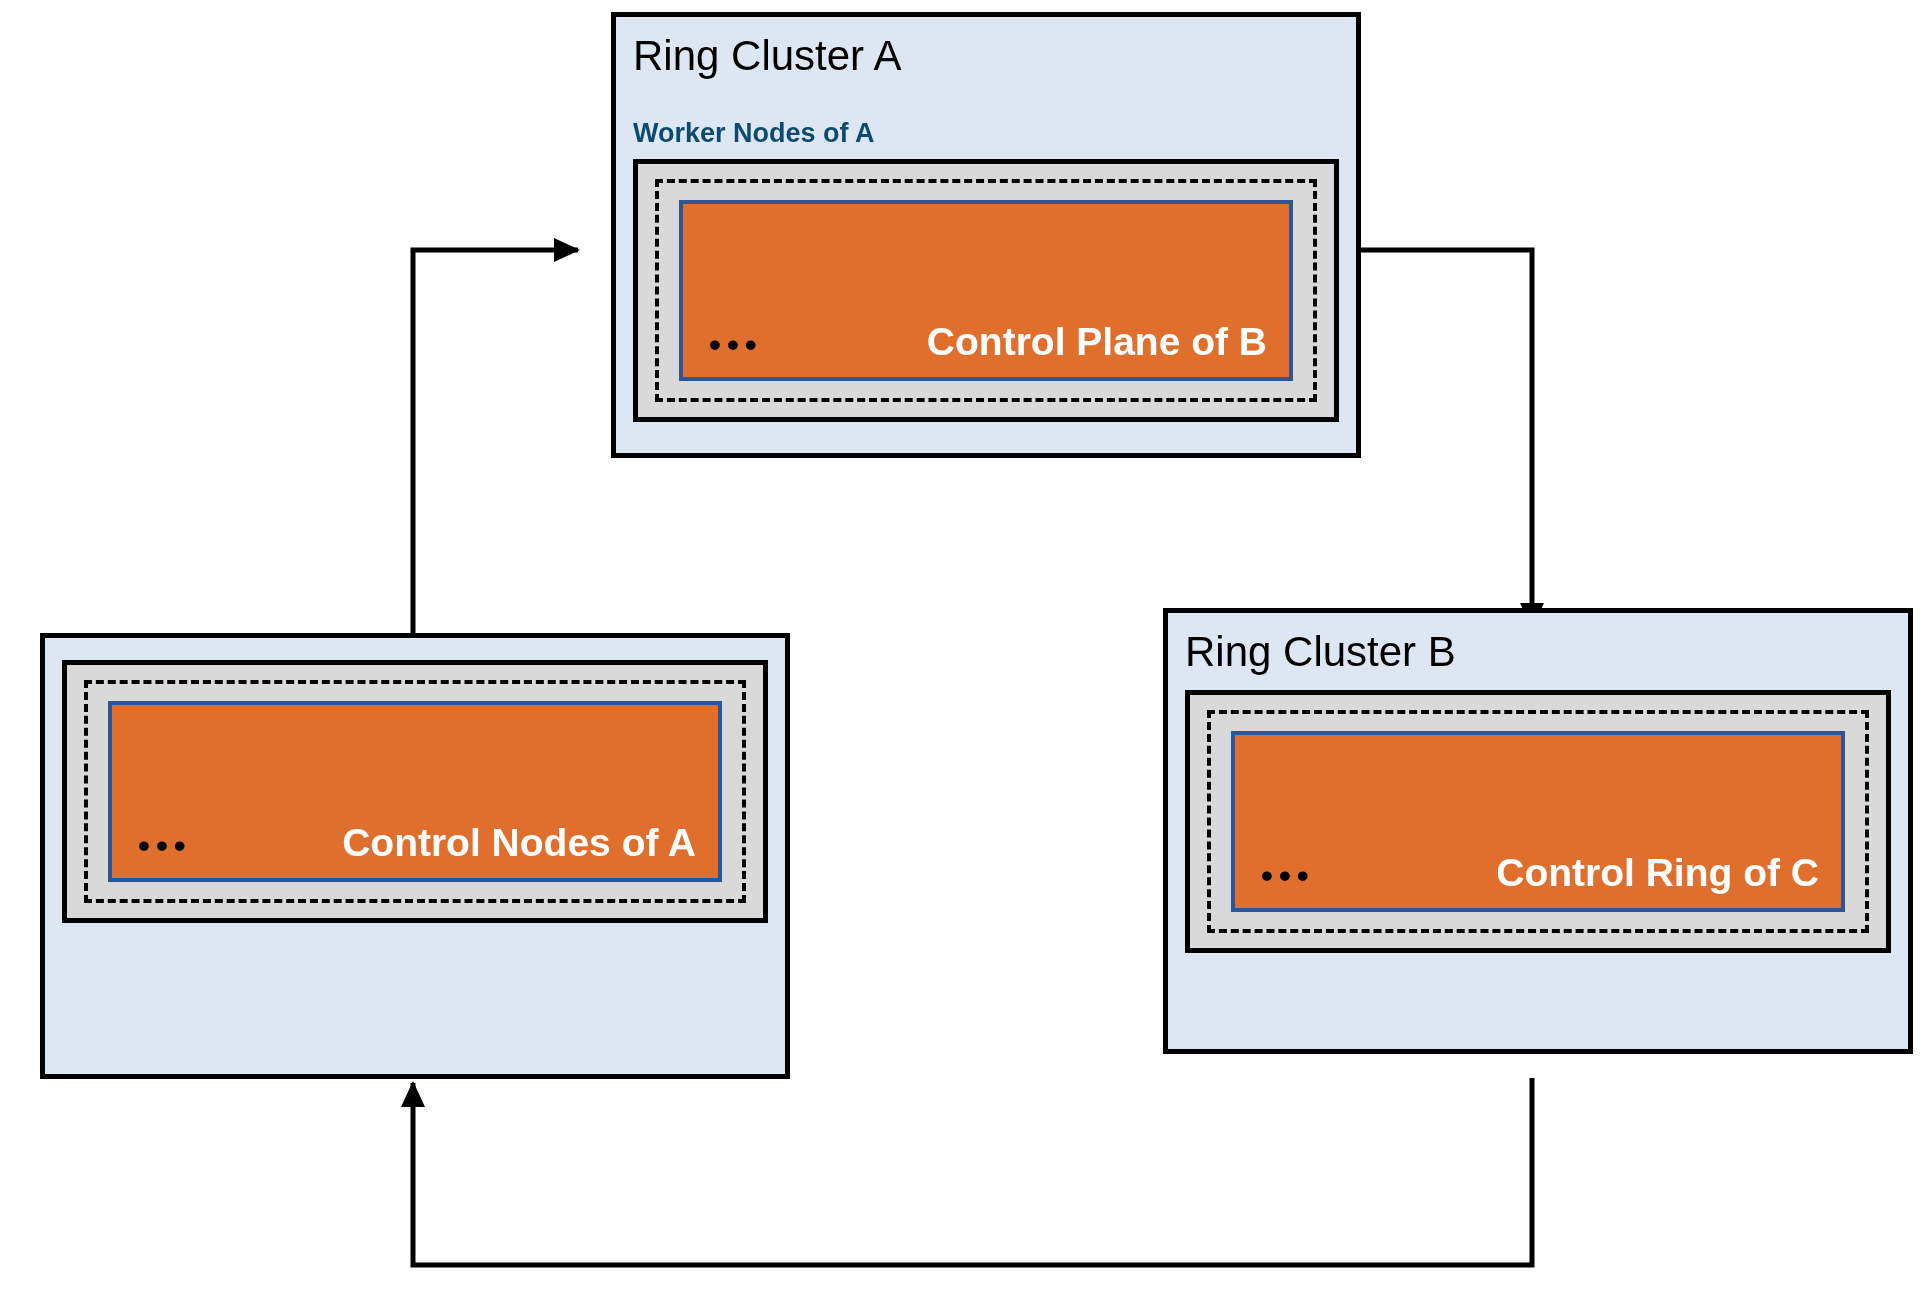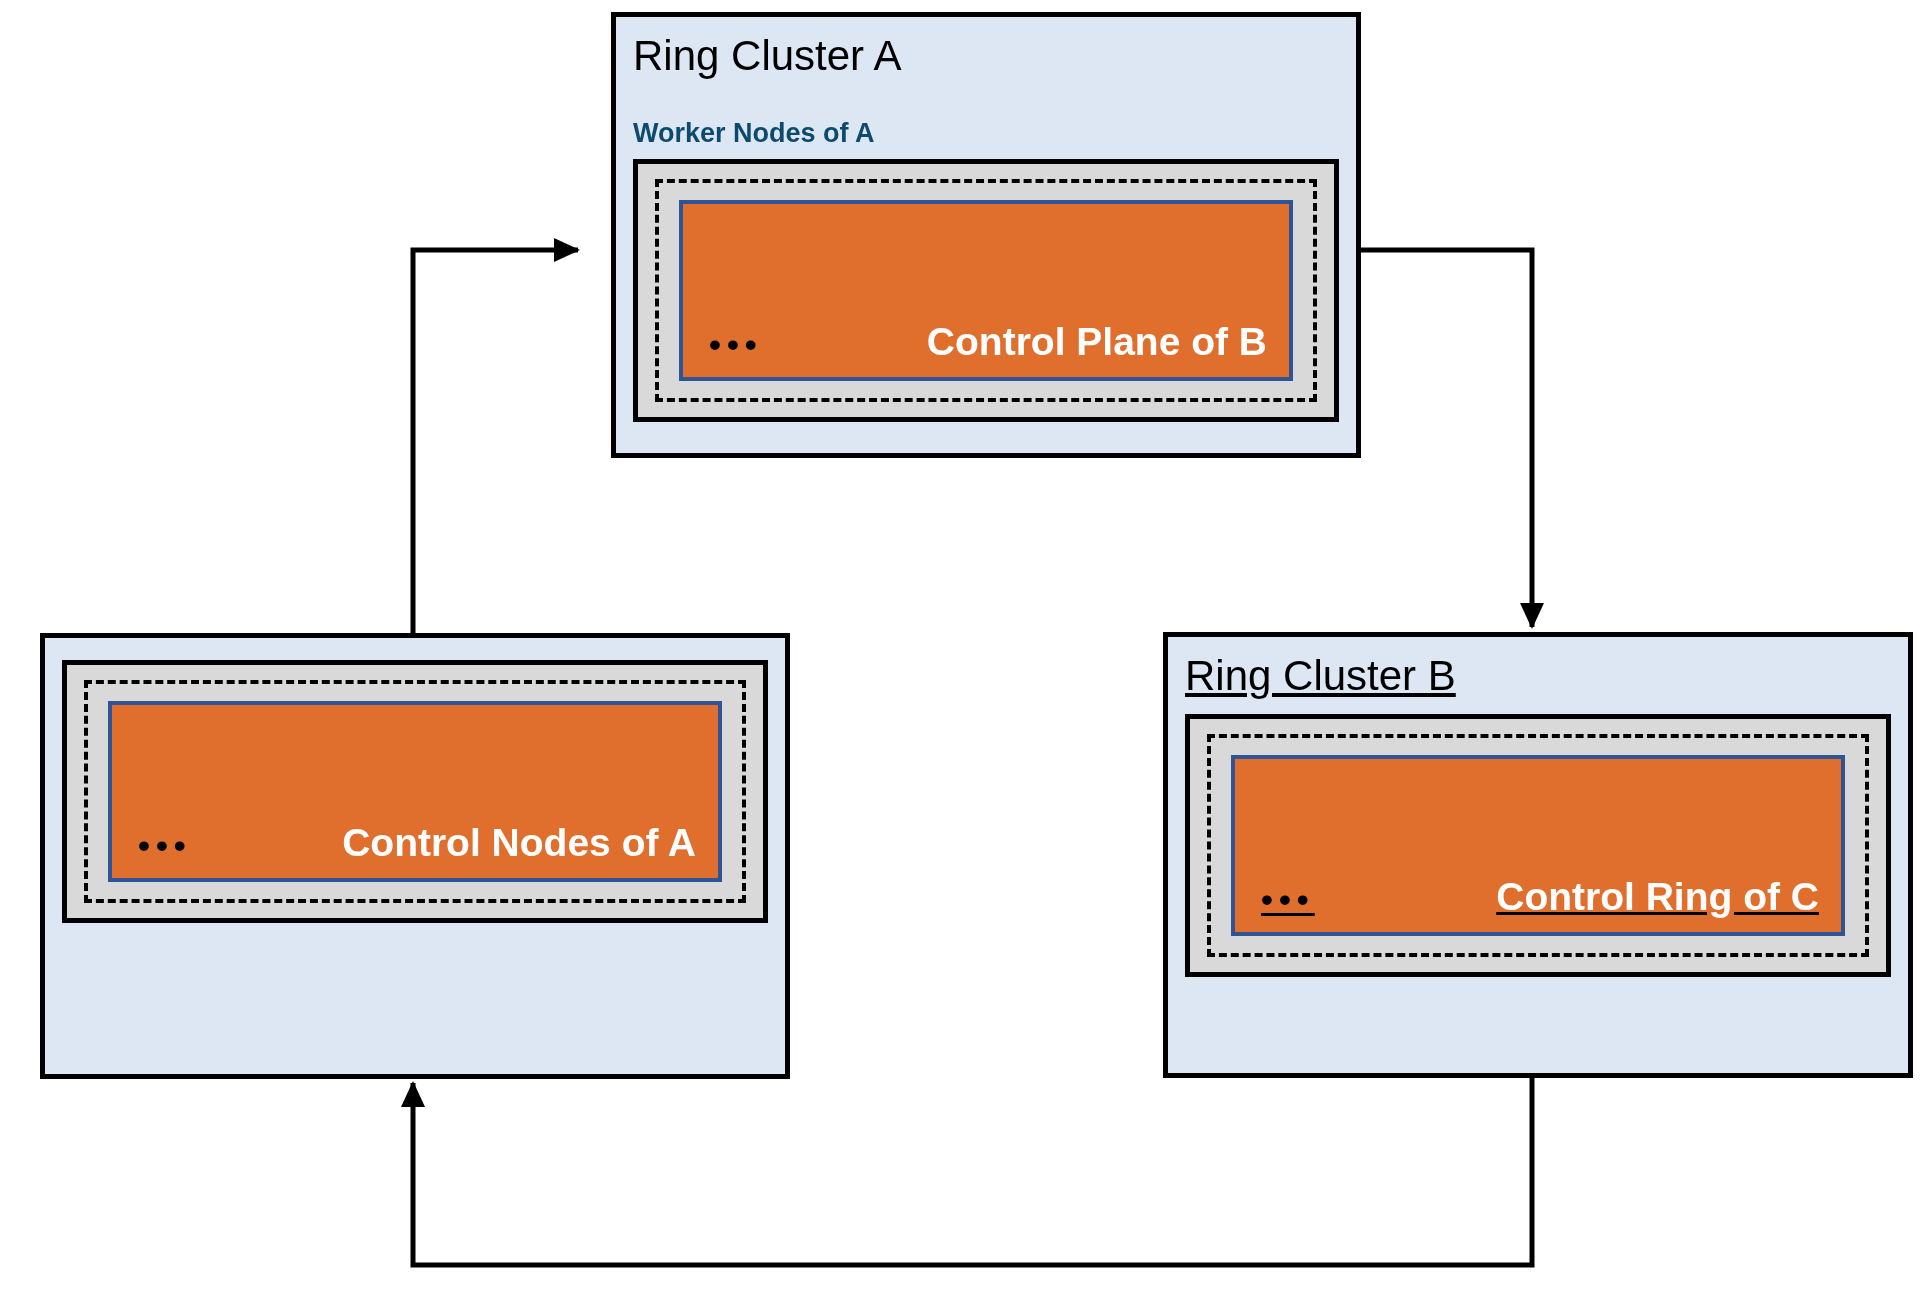--- a/index.html
+++ b/index.html
@@ -16,21 +16,21 @@
 
   .cluster {
     position: absolute;
     width: 750px;
     height: 446px;
     background: #dde7f3;
     border: 5px solid #000000;
     padding: 12px 17px 0 17px;
   }
   .cluster-a { left: 583px; top: 12px; margin-left: 28px; }
-  .cluster-b { left: 1163px; top: 632px; text-decoration: underline; }
+  .cluster-b { left: 1163px; top: 608px; }
   .cluster-c { left: 40px;  top: 633px; }
 
   .cluster-header {
     display: flex;
     justify-content: space-between;
     align-items: baseline;
     font-size: 42px;
     line-height: 1.3;
     color: #000000;
     padding-right: 4px;

